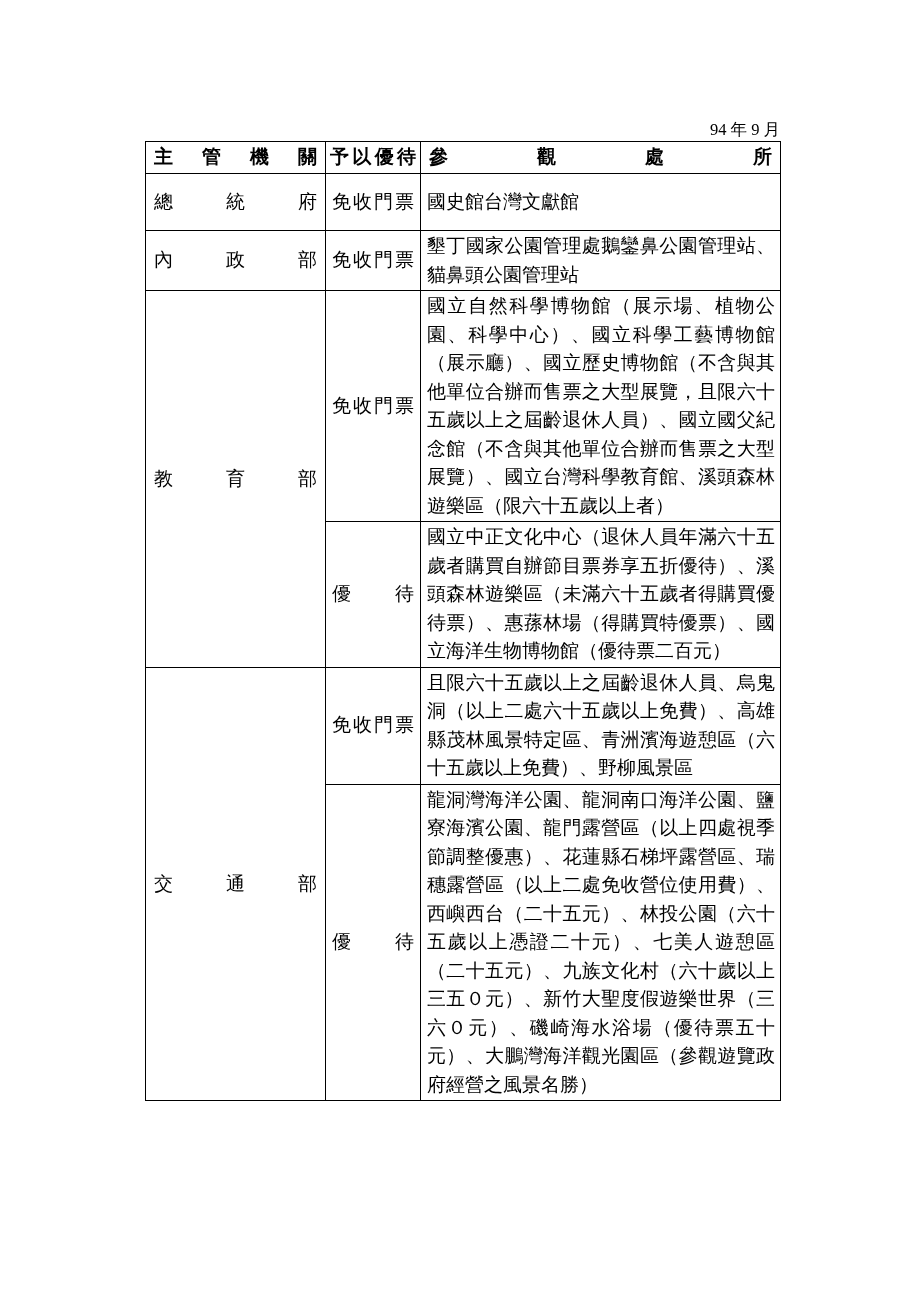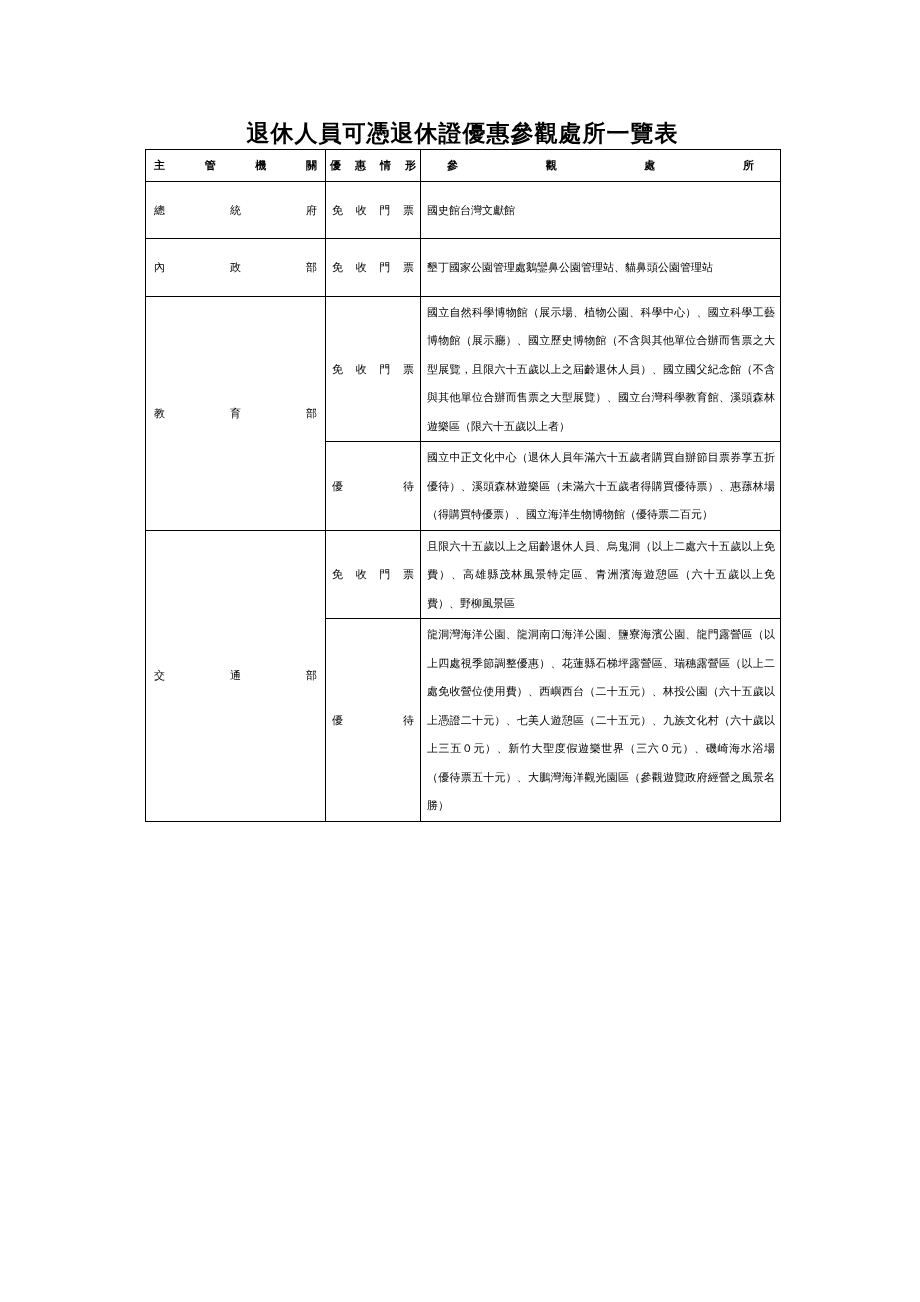--- a/index.html
+++ b/index.html
@@ -27,21 +27,21 @@
     margin:6px 0 10px 0;
     font-size:17.5px;
     line-height:29px;
     text-align:justify;
   }
 
   table.benefits-table {
     border-collapse:collapse;
     table-layout:fixed;
     width:635px;
-    font-size:11px;
+    font-size:19px;
   }
   table.benefits-table td {
     border:1px solid #000;
     vertical-align:middle;
     line-height:28.5px;
     overflow:hidden;
   }
   col.c-agency  { width:180px; }
   col.c-benefit { width:95px;  }
   col.c-places  { width:360px; }
@@ -49,49 +49,49 @@
   td.agency, td.benefit,
   td.h-agency, td.h-benefit, td.h-places {
     text-align:justify;
     text-align-last:justify;
     text-justify:inter-character;
   }
   td.agency   { padding:14px 8px;margin-top:10px; }
   td.benefit  { padding:1px 6px;margin-left:15px; }
   td.h-agency { padding:1px 8px; font-weight:bold; }
   td.h-benefit{ padding:1px 4px; font-weight:bold; }
-  td.h-places { padding:1px 26px; font-weight:bold; }
+  td.h-places { padding:1px 8px; font-weight:bold; }
 
   td.places {
     padding:1px 5px 1px 6px;
     text-align:justify;
     vertical-align:middle;
   }
   tr.header-row td { height:28px; }
   tr.r-small td { height:27px; }
 </style>
 </head>
 <body>
 
 <div class="page">
 
-  <h1 class="doc-title">退休人員可憑退休證優惠參觀處所一覽表</h1>
 
+  <div class="date-line">94 年 9 月</div>
 
 
   <table class="benefits-table">
     <colgroup>
       <col class="c-agency">
       <col class="c-benefit">
       <col class="c-places">
     </colgroup>
     <tbody>
       <tr class="header-row">
         <td class="h-agency">主管機關</td>
-        <td class="h-benefit">優惠情形</td>
+        <td class="h-benefit">予以優待</td>
         <td class="h-places">參觀處所</td>
       </tr>
 
       <tr class="r-small">
         <td class="agency">總統府</td>
         <td class="benefit">免收門票</td>
         <td class="places">國史館台灣文獻館</td>
       </tr>
 
       <tr>

